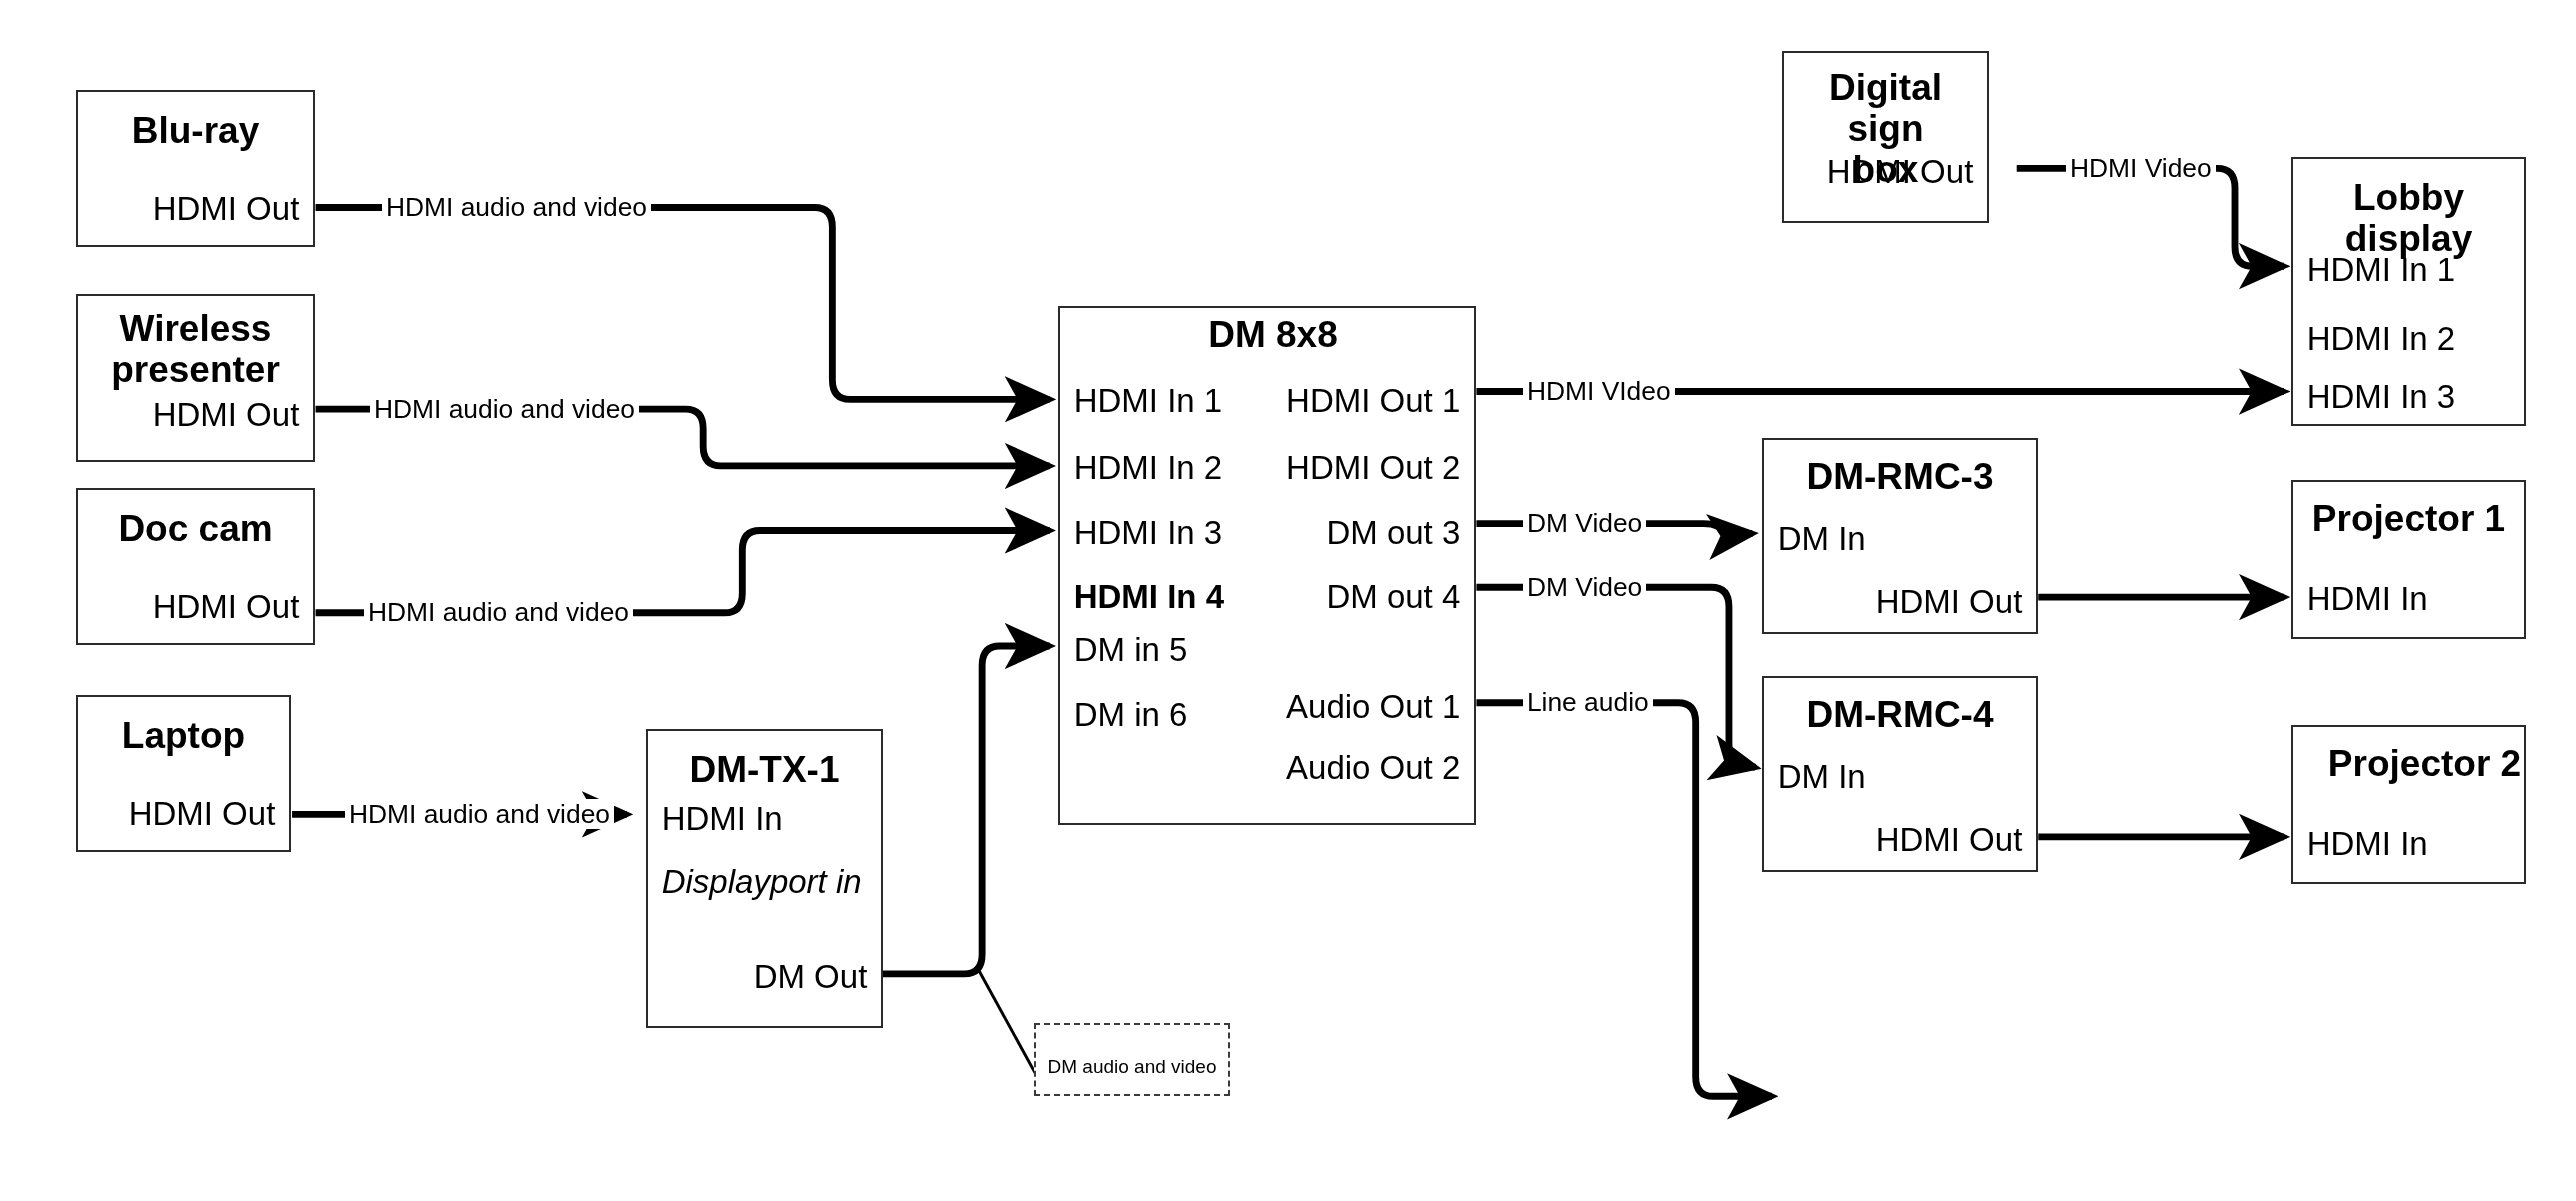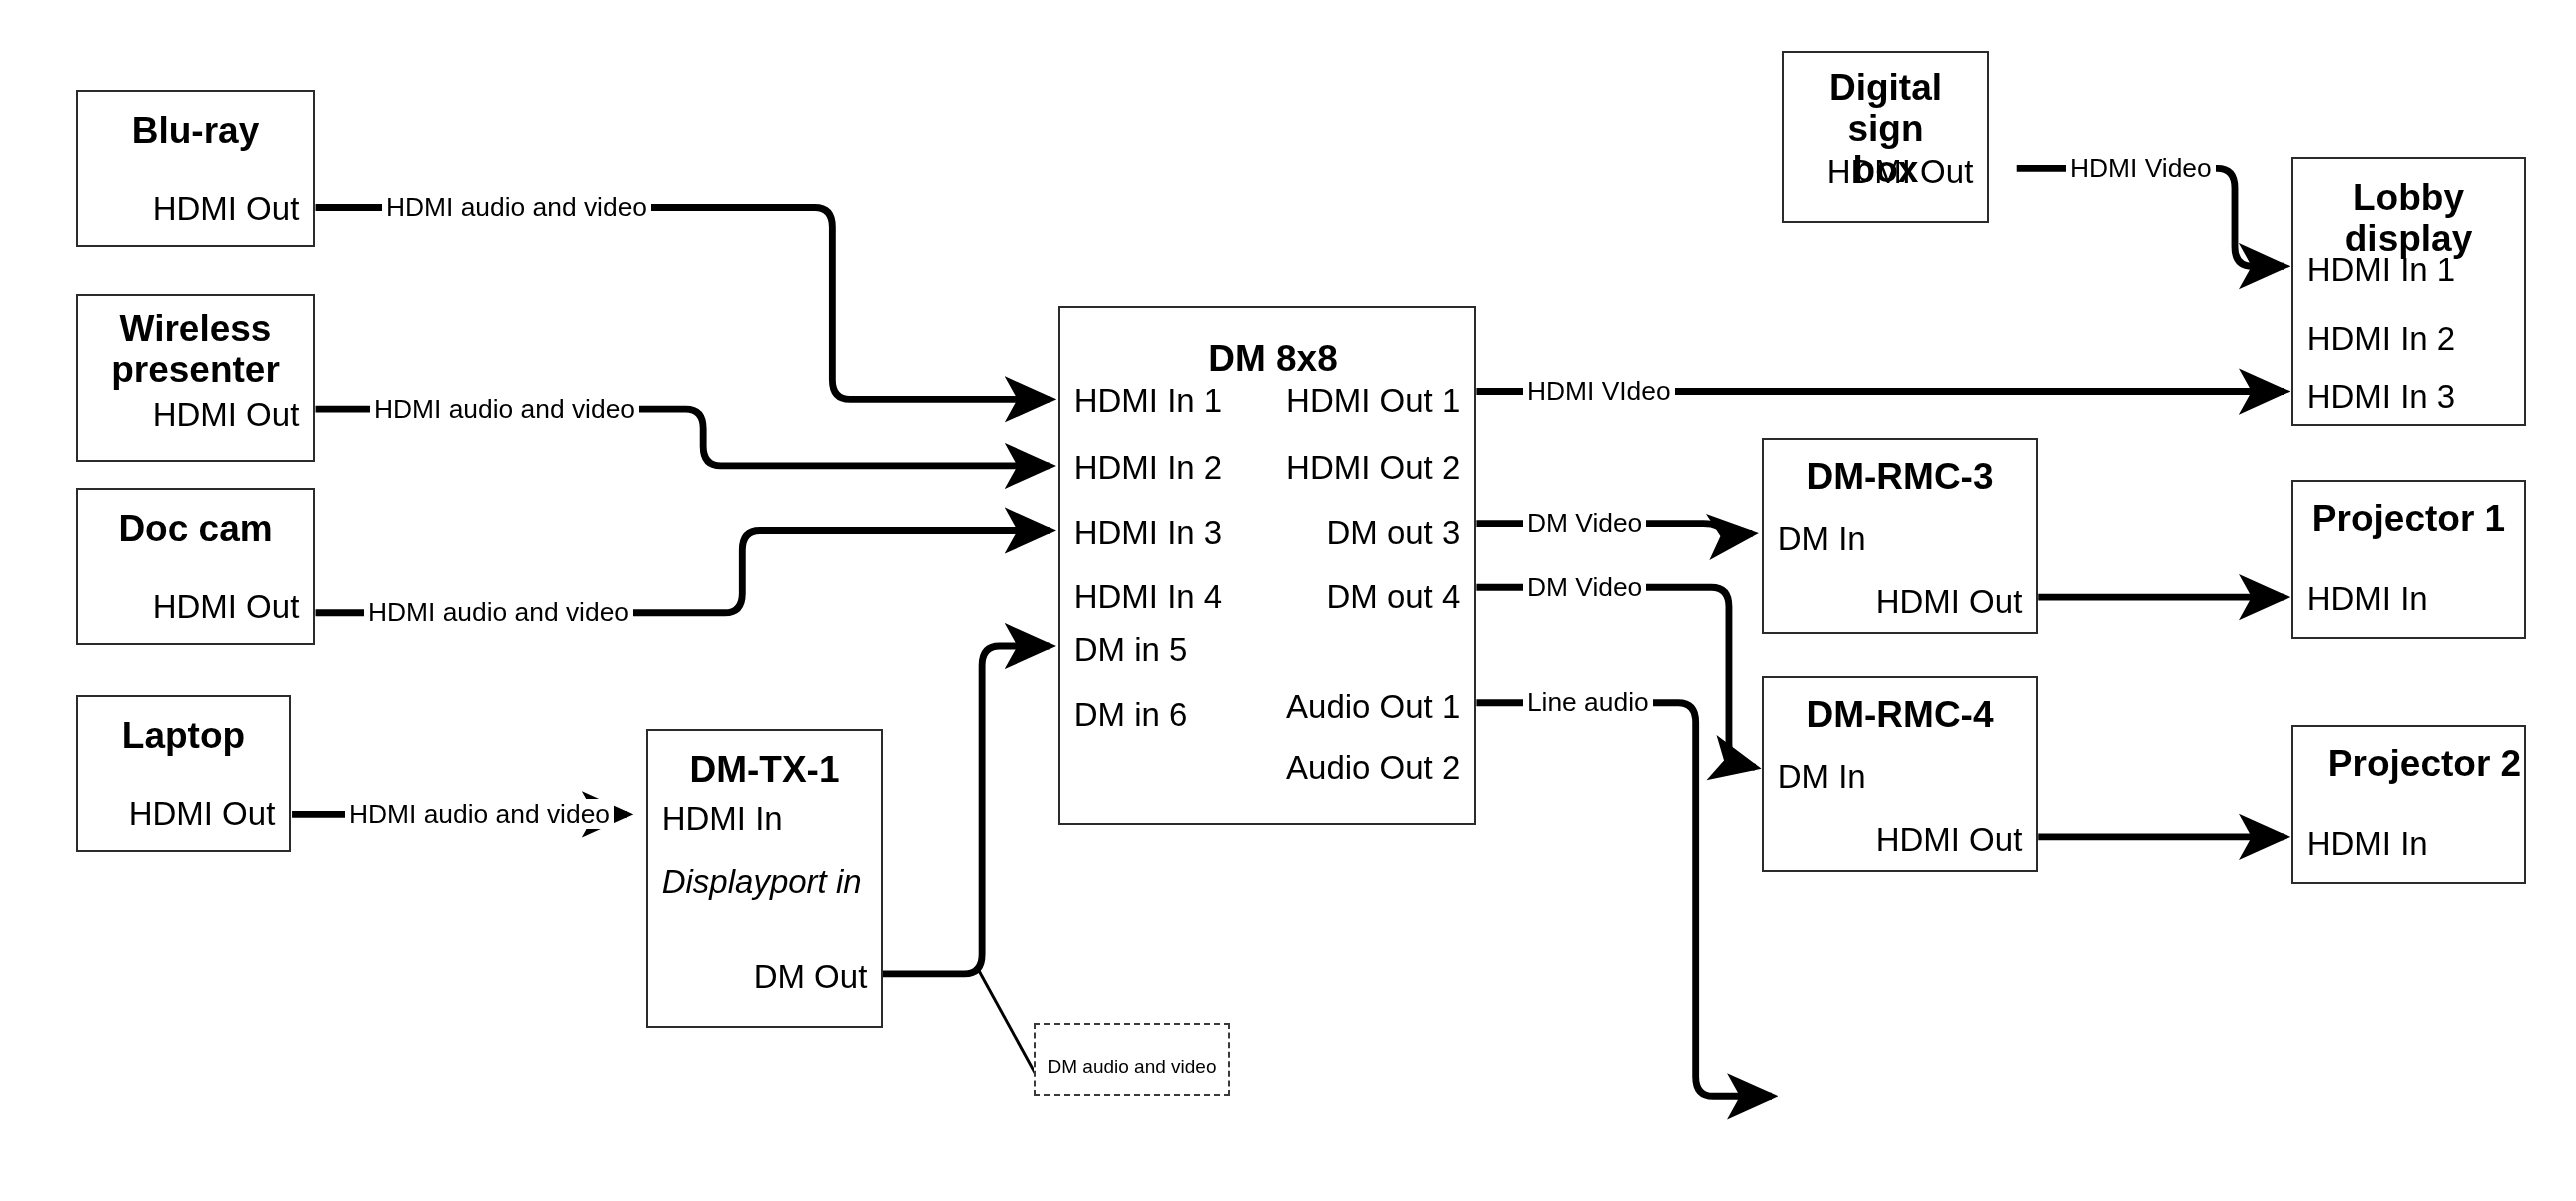--- a/index.html
+++ b/index.html
@@ -82,26 +82,26 @@
   </div>
 
   <div class="node" style="left:646px;top:729px;width:237px;height:299px;">
     <div class="ttl f38" style="top:17.6px;">DM-TX-1</div>
     <div class="prt l f34" style="top:69px;">HDMI In</div>
     <div class="prt l f34" style="top:132px;font-style:italic;">Displayport in</div>
     <div class="prt r f34" style="top:227px;">DM Out</div>
   </div>
 
   <div class="node" style="left:1058px;top:306px;width:418px;height:519px;">
-    <div class="ttl f38" style="top:30px;padding-left:12px;">DM 8x8</div>
+    <div class="ttl f38" style="top:6px;padding-left:12px;">DM 8x8</div>
 
     <div class="prt l f34" style="top:74px;">HDMI In 1</div>
     <div class="prt l f34" style="top:141px;">HDMI In 2</div>
     <div class="prt l f34" style="top:206px;">HDMI In 3</div>
-    <div class="prt l f34" style="top:270px;">HDMI In 4</div>
+    <div class="prt l f34" style="top:270px;font-weight:bold;">HDMI In 4</div>
     <div class="prt l f34" style="top:323px;">DM in 5</div>
     <div class="prt l f34" style="top:388px;">DM in 6</div>
 
     <div class="prt r f34" style="top:74px;">HDMI Out 1</div>
     <div class="prt r f34" style="top:141px;">HDMI Out 2</div>
     <div class="prt r f34" style="top:206px;">DM out 3</div>
     <div class="prt r f34" style="top:270px;">DM out 4</div>
     <div class="prt r f34" style="top:380px;">Audio Out 1</div>
     <div class="prt r f34" style="top:441px;">Audio Out 2</div>
   </div>

